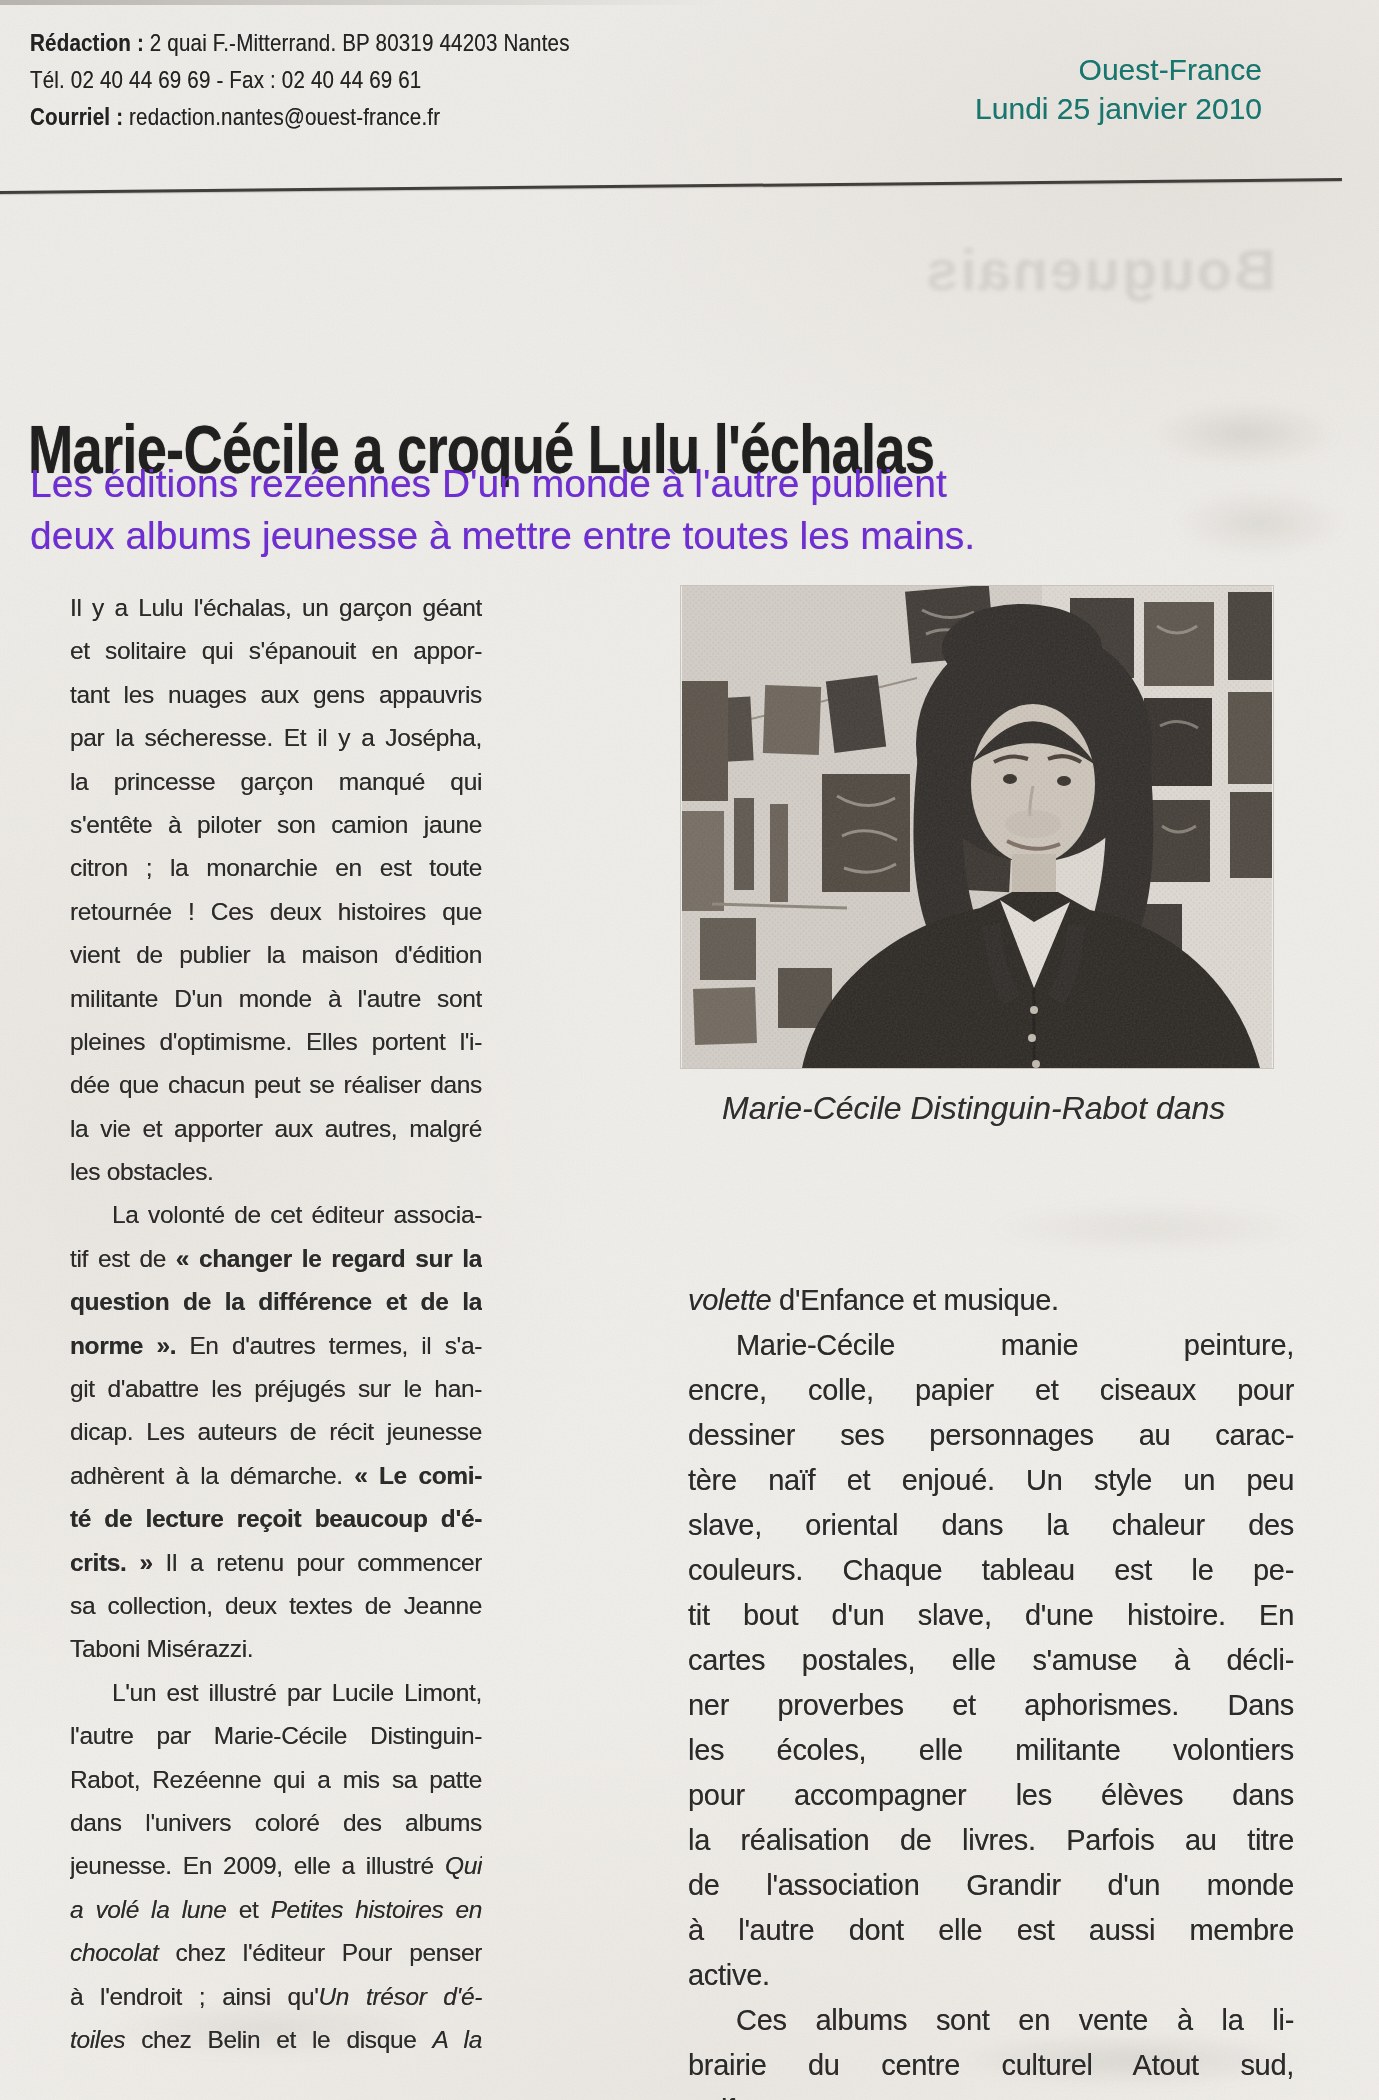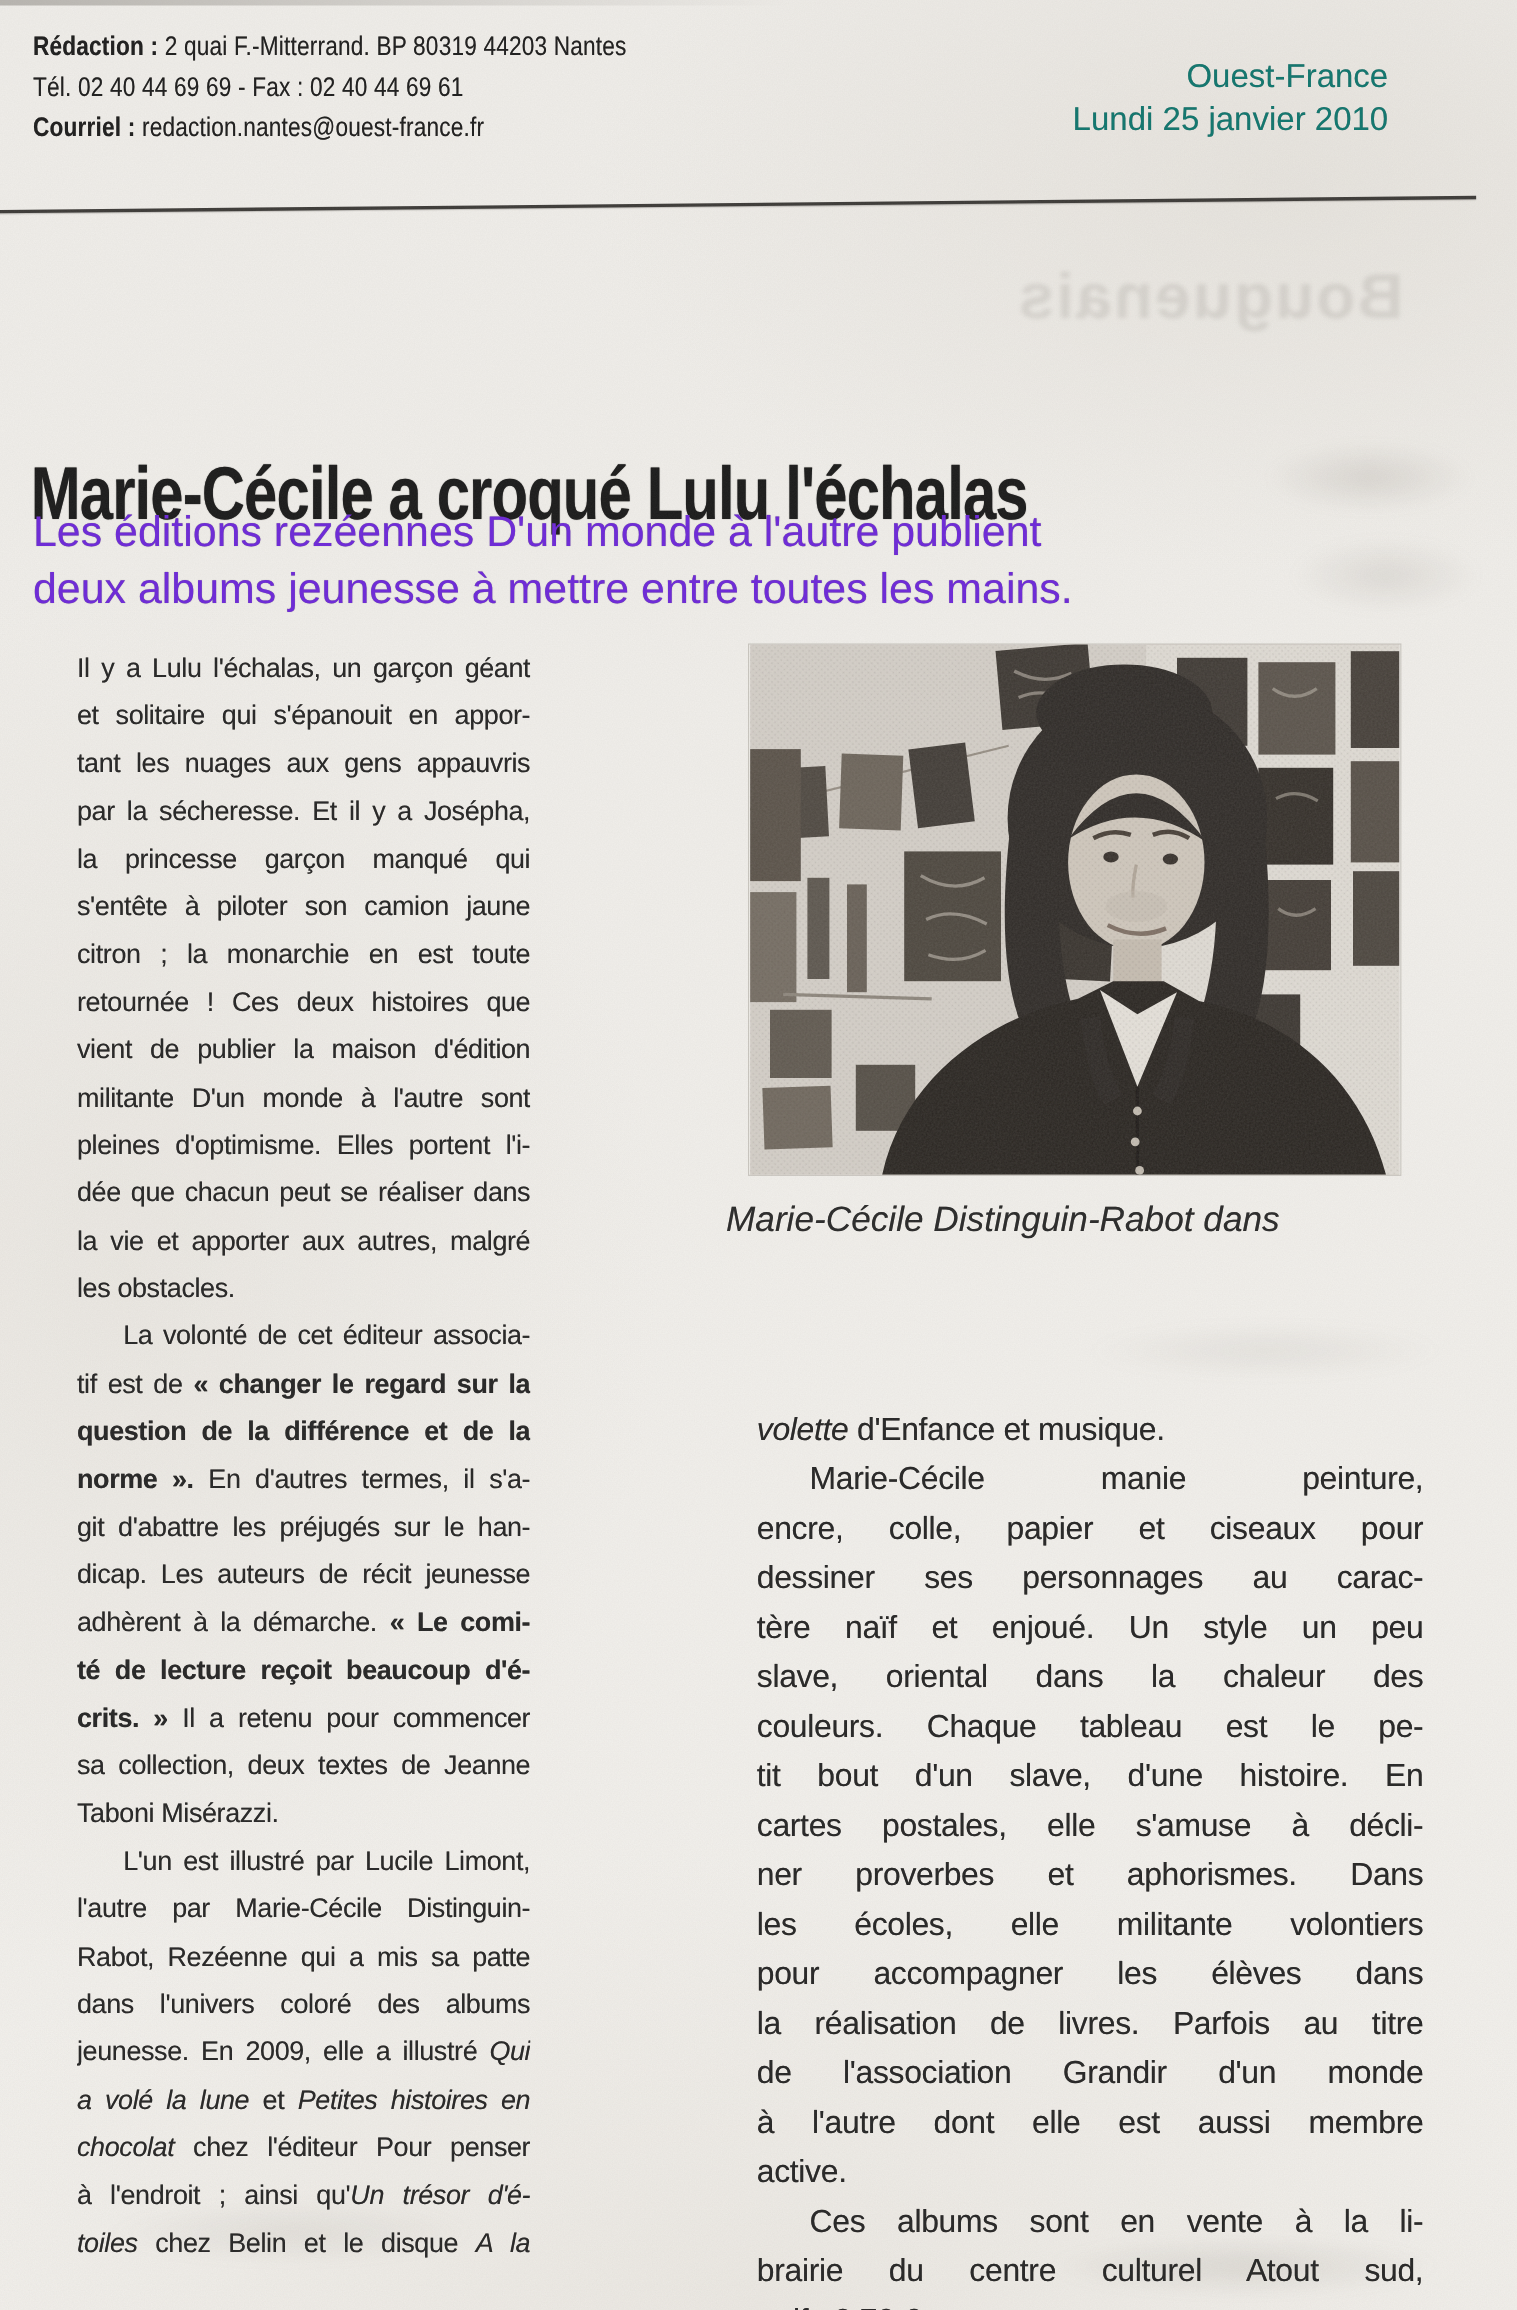--- a/index.html
+++ b/index.html
@@ -53,21 +53,21 @@
   .line{text-align:justify;text-align-last:justify;overflow:hidden;}
   .col-left .line{height:43.4px;margin-left:40px;}
   .col-right .line{height:45px;}
   .line.noj{text-align-last:left;}
   .col-left .line.ind{text-indent:42px;}
   .col-right .line.ind{text-indent:48px;}
   .sg-b{font-weight:700;}
   .sg-i{font-style:italic;}
   
   .photo-wrap{left:681px;top:586px;width:592px;height:482px;outline:1px solid rgba(130,122,112,.35);}
-  .caption{left:660px;top:1086px;font-size:32px;font-style:italic;line-height:44px;color:#2a2a2a;
+  .caption{left:722px;top:1086px;font-size:32px;font-style:italic;line-height:44px;color:#2a2a2a;
     text-shadow:0 0 .6px rgba(50,45,40,.5);}
   .scan-noise{left:0;top:0;z-index:9;pointer-events:none;opacity:.55;}
   .content{z-index:2;}
 </style>
 </head>
 <body>
 
 <div class="abs top-edge"></div>
 
 <div class="abs masthead content">

